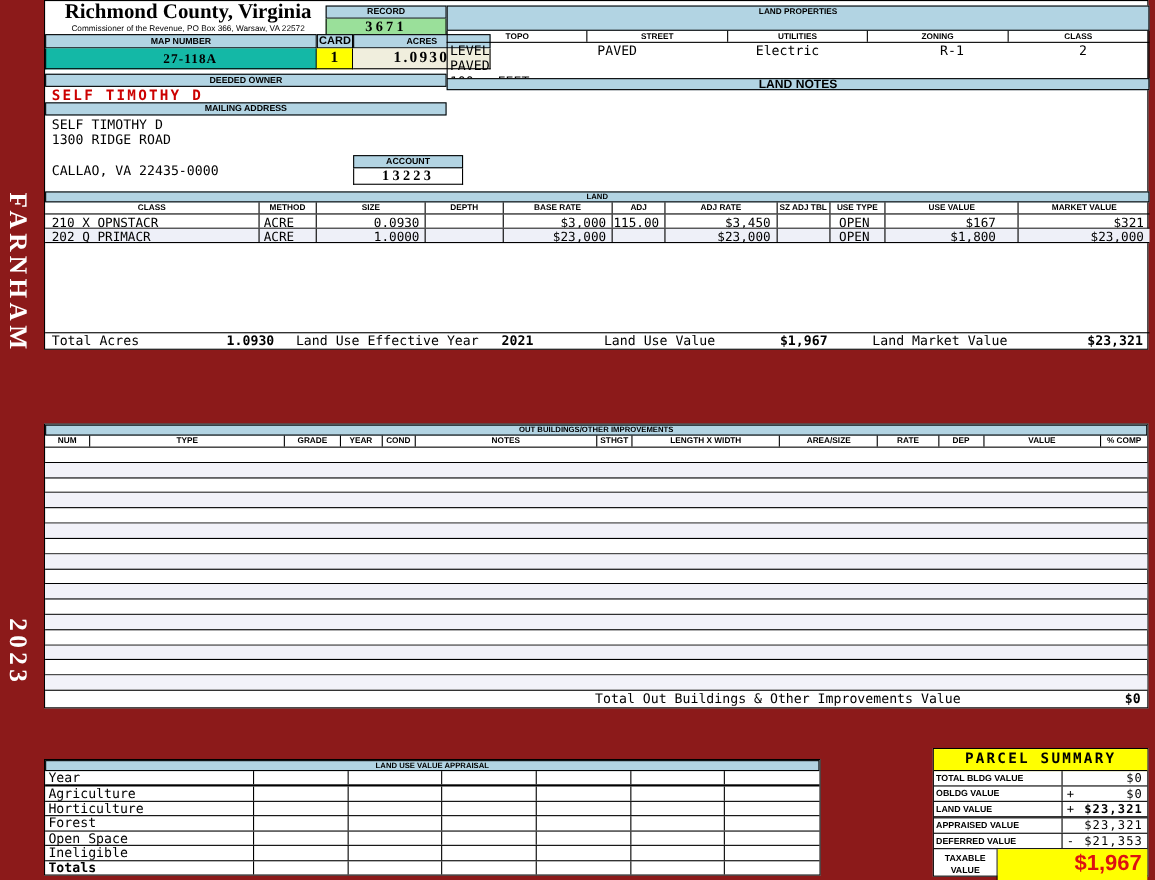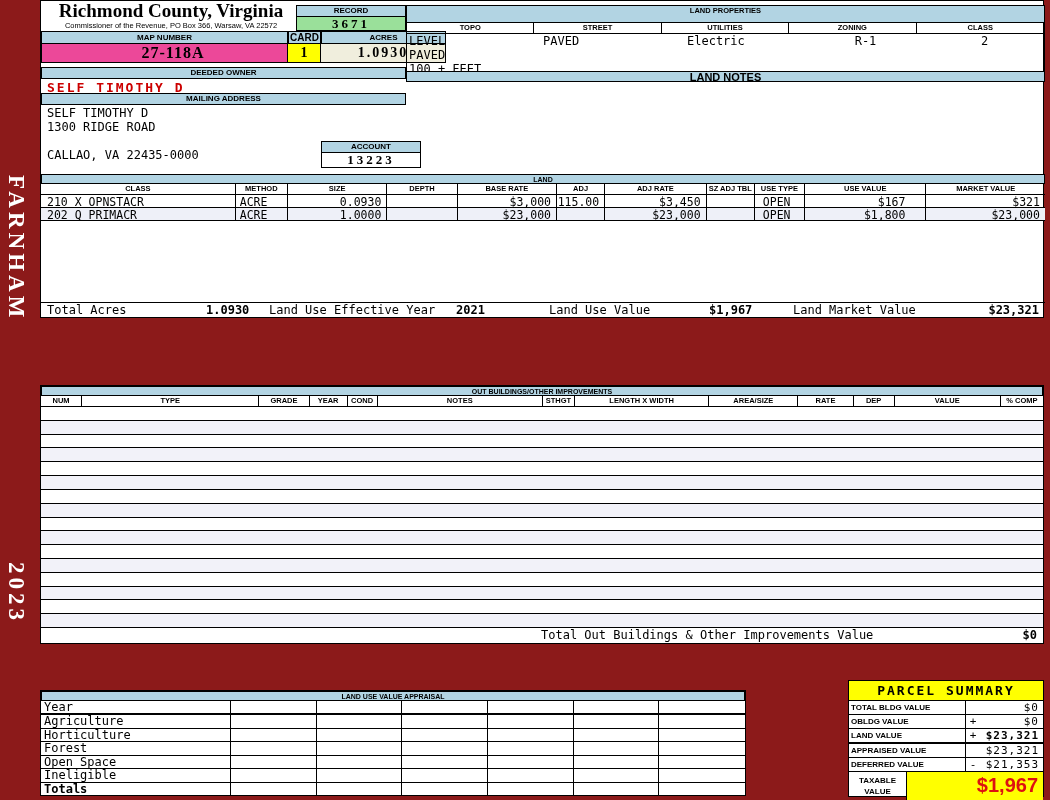--- a/index.html
+++ b/index.html
@@ -53,42 +53,42 @@
 
 <div class="card" style="left:40px;top:0;width:1004px;height:318px;">
 
   <div class="abs" style="left:8px;top:0;width:244px;text-align:center;">
     <div style="font-family:'Liberation Serif','DejaVu Serif',serif;font-weight:bold;font-size:19px;line-height:20px;">Richmond County, Virginia</div>
     <div style="font-family:'Liberation Sans',sans-serif;font-size:7.5px;line-height:9px;white-space:nowrap;">Commissioner of the Revenue, PO Box 366, Warsaw, VA 22572</div>
   </div>
 
   <div class="abs" style="left:255px;top:4px;width:110px;">
     <div class="bar" style="height:12px;">RECORD</div>
-    <div style="height:14px;background:#9ae09a;border:1px solid #000;border-top:none;box-sizing:border-box;
+    <div style="height:25px;background:#9ae09a;border:1px solid #000;border-top:none;box-sizing:border-box;
                 text-align:center;font-family:'Liberation Serif',serif;font-weight:bold;font-size:13px;line-height:13px;letter-spacing:3px;">3671</div>
   </div>
 
   <div class="abs" style="left:0;top:30px;width:247px;">
     <div class="bar" style="height:13px;line-height:12px;">MAP NUMBER</div>
-    <div style="height:19px;background:#ec4899;border:1px solid #000;border-top:none;box-sizing:border-box;text-align:center;
-                font-family:'Liberation Serif',serif;font-weight:bold;font-size:16px;line-height:18px;letter-spacing:1px;padding-left:17px;">27-118A</div>
+    <div style="height:19px;background:#14b8a6;border:1px solid #000;border-top:none;box-sizing:border-box;text-align:center;
+                font-family:'Liberation Serif',serif;font-weight:bold;font-size:12px;line-height:18px;letter-spacing:1px;padding-left:17px;">27-118A</div>
   </div>
   <div class="abs" style="left:247px;top:30px;width:33px;">
     <div class="bar" style="height:13px;line-height:12px;font-size:10px;">CARD</div>
     <div style="height:19px;background:#ffff00;border:1px solid #000;border-top:none;border-left:none;box-sizing:border-box;text-align:center;
                 font-family:'Liberation Serif',serif;font-weight:bold;font-size:14px;line-height:18px;">1</div>
   </div>
   <div class="abs" style="left:280px;top:30px;width:125px;">
     <div class="bar" style="height:13px;line-height:12px;">ACRES</div>
     <div style="height:19px;background:#f0eedd;border:1px solid #000;border-top:none;border-left:none;box-sizing:border-box;text-align:center;
                 font-family:'Liberation Serif',serif;font-weight:bold;font-size:14px;line-height:18px;letter-spacing:2px;">1.0930</div>
   </div>
 
   <div class="abs" style="left:365px;top:4px;width:639px;">
-    <div class="bar" style="height:18px;line-height:10px;font-size:7.5px;">LAND PROPERTIES</div>
+    <div class="bar" style="height:23px;line-height:10px;font-size:7.5px;">LAND PROPERTIES</div>
     <div class="cellrow" style="border:1px solid #000;border-top:none;height:11px;">
       <div class="tinyhead" style="width:20%">TOPO</div>
       <div class="tinyhead" style="width:20%">STREET</div>
       <div class="tinyhead" style="width:20%">UTILITIES</div>
       <div class="tinyhead" style="width:20%">ZONING</div>
       <div class="tinyhead" style="width:20%">CLASS</div>
     </div>
     <div style="display:flex;border:1px solid #000;border-top:none;height:40px;box-sizing:border-box;">
       <div class="mono12" style="width:20%;padding-left:2px;">
         <div>LEVEL</div>

